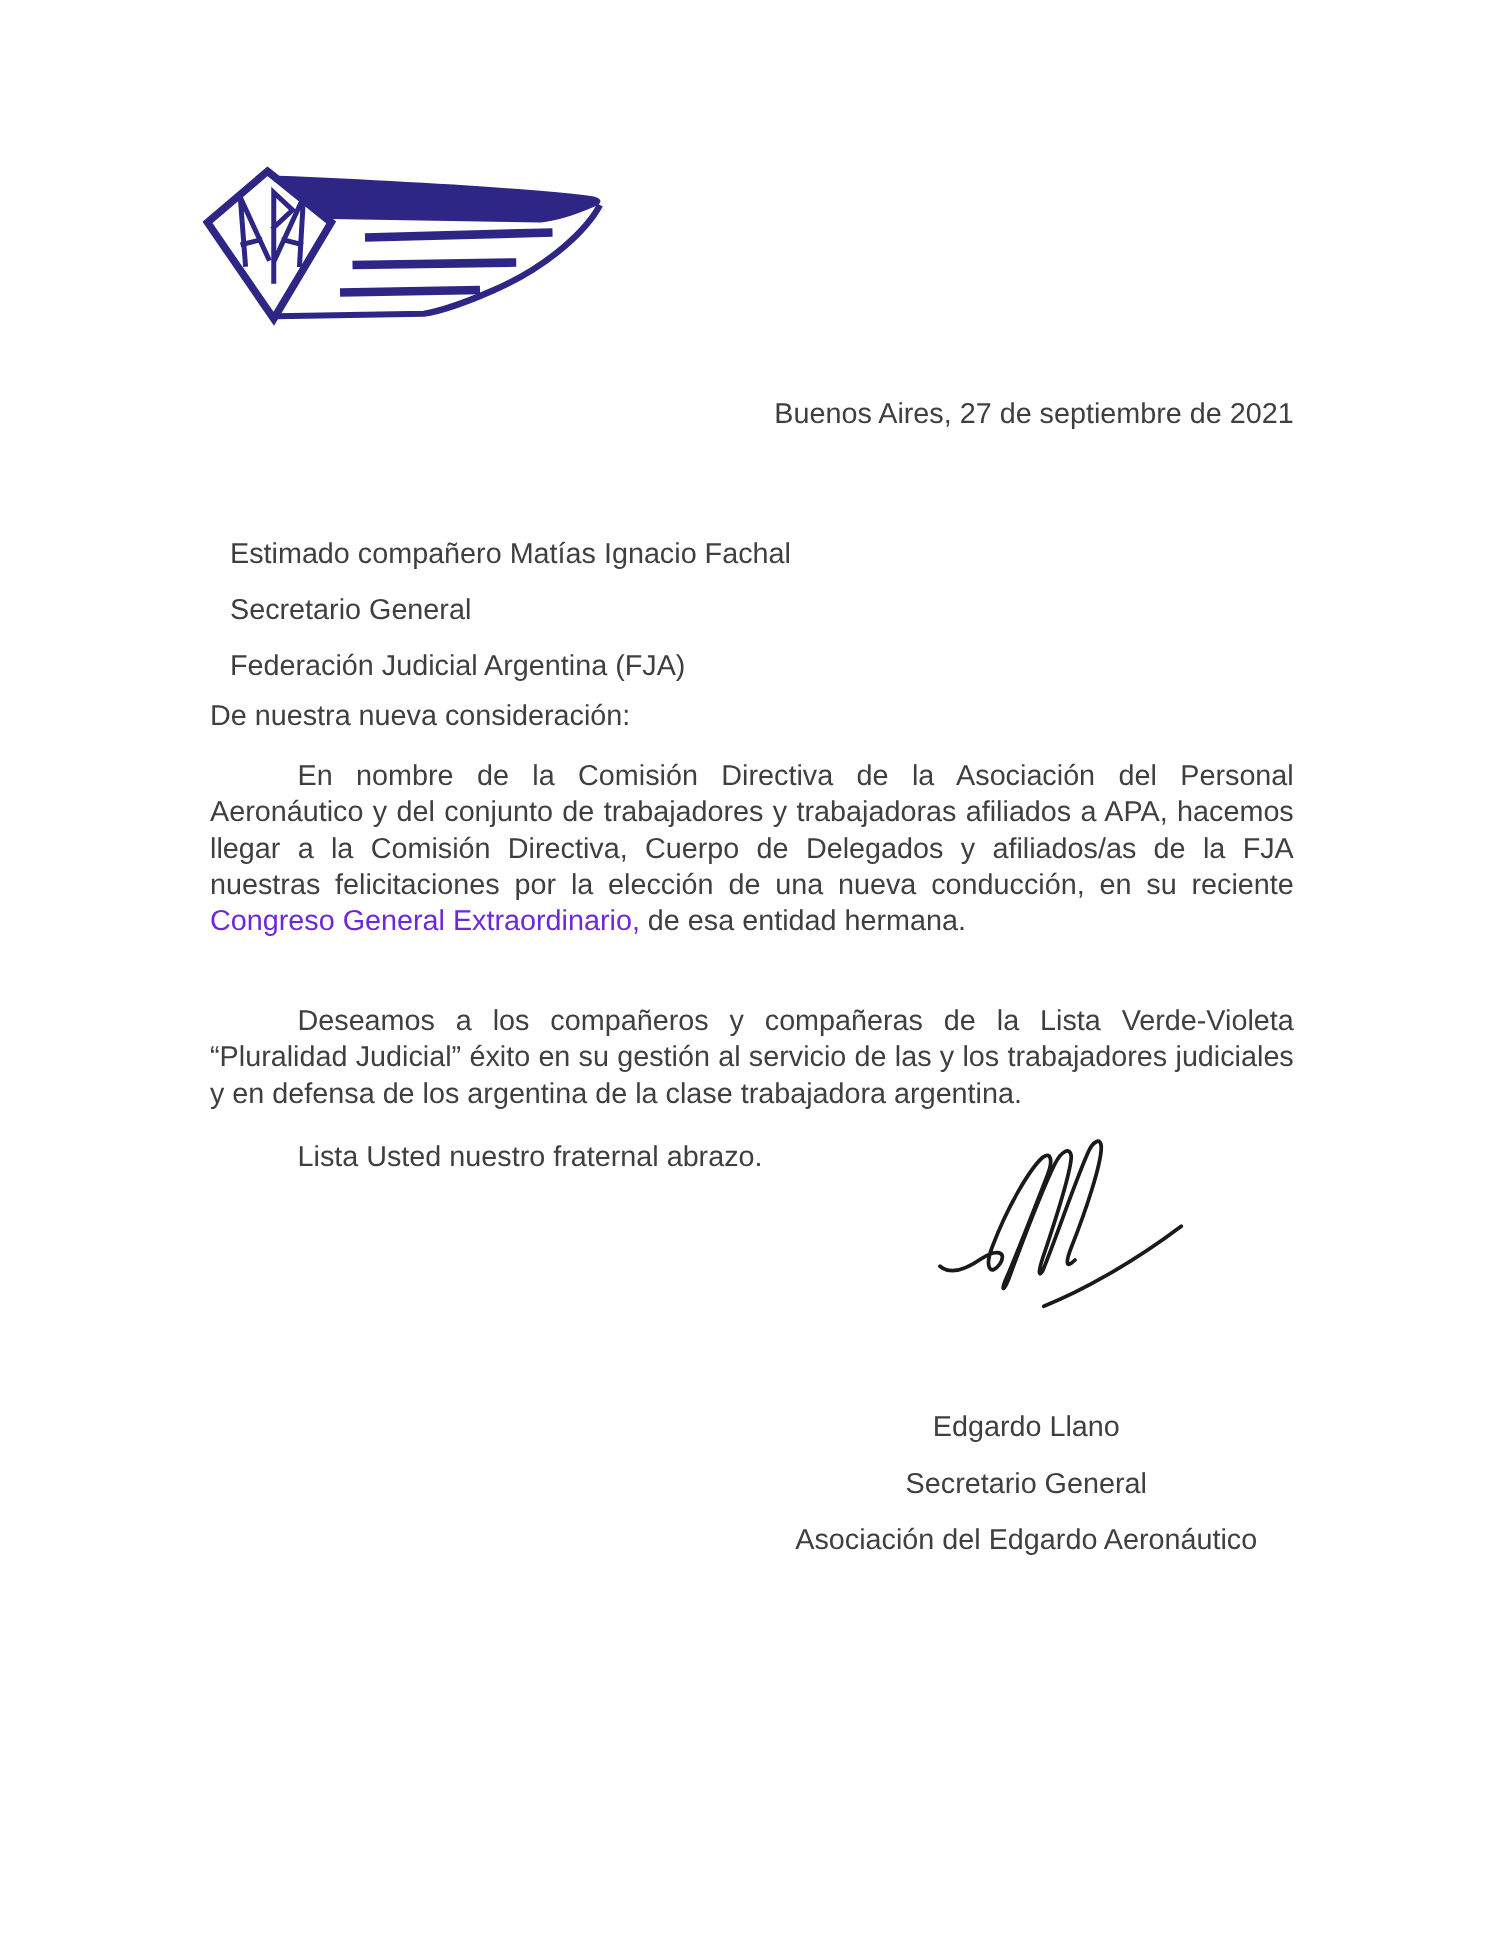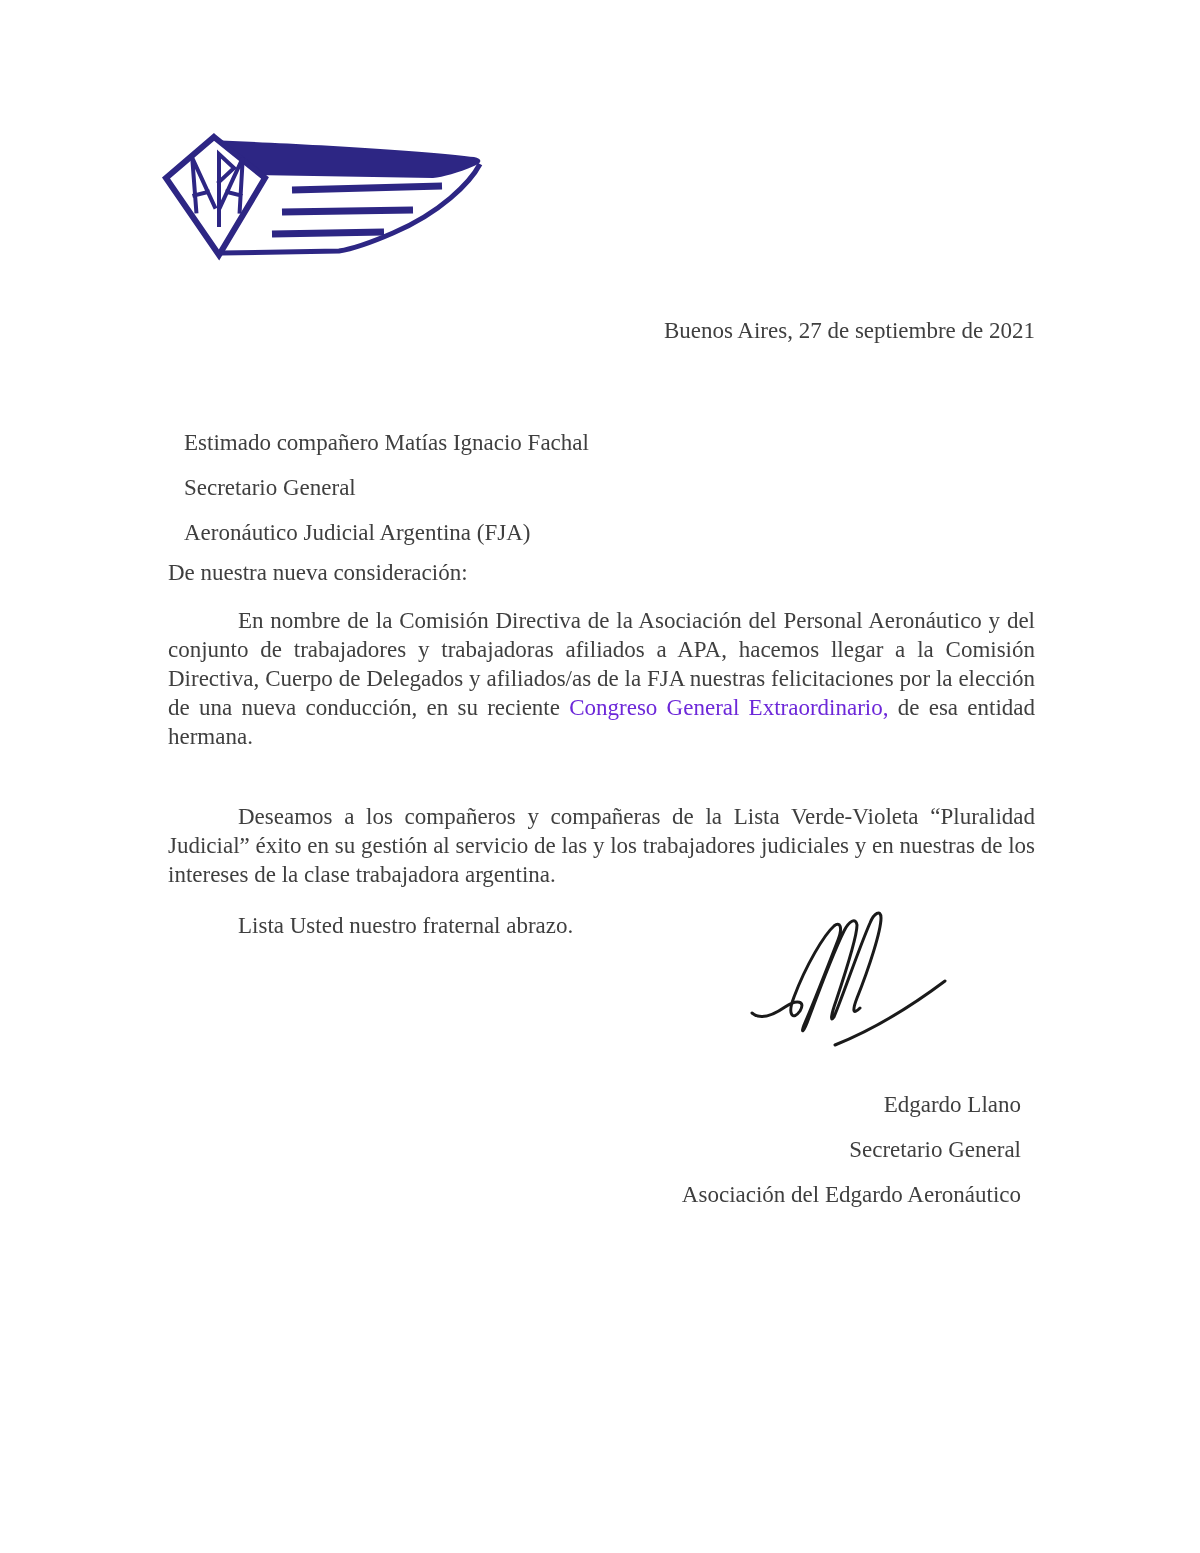--- a/index.html
+++ b/index.html
@@ -7,21 +7,21 @@
     margin: 0;
     padding: 0;
     background: #ffffff;
   }
   .page {
     position: relative;
     width: 1200px;
     height: 1553px;
     background: #ffffff;
     overflow: hidden;
-    font-family: Liberation Serif, serif;
+    font-family: Liberation Sans, sans-serif;
     font-size: 23px;
     line-height: 29px;
     color: #3f3f3f;
   }
   .logo-svg {
     position: absolute;
     left: 140px;
     top: 115px;
     width: 380px;
     height: 170px;
@@ -66,23 +66,23 @@
   .signature-svg {
     position: absolute;
     left: 740px;
     top: 893px;
     width: 220px;
     height: 165px;
   }
   .sign-block {
     position: absolute;
     left: 605px;
-    top: 1074px;
+    top: 1111px;
     width: 432px;
-    text-align: right;
+    text-align: center;
   }
   p { margin: 16px; }
 </style>
 </head>
 <body>
 
 <div class="page">
 
   <svg class="logo-svg" viewBox="0 0 380 170" aria-hidden="true">
     <g fill="#2d2684" stroke="none">
@@ -109,28 +109,28 @@
         <path d="M86,95 L96,42 L106,95 M89,79 L103,79"></path>
       </g>
     </g>
   </svg>
 
   <div class="date-line">Buenos Aires, 27 de septiembre de 2021</div>
 
   <div class="recipient">
     <p>Estimado compañero Matías Ignacio Fachal</p>
     <p>Secretario General</p>
-    <p>Aeronáutico Judicial Argentina (FJA)</p>
+    <p>Federación Judicial Argentina (FJA)</p>
   </div>
 
   <div class="salutation">De nuestra nueva consideración:</div>
 
   <p class="para p1"><span>En nombre de la Comisión Directiva de la Asociación del Personal Aeronáutico y del conjunto de trabajadores y trabajadoras afiliados a APA, hacemos llegar a la Comisión Directiva, Cuerpo de Delegados y afiliados/as de la FJA nuestras felicitaciones por la elección de una nueva conducción, en su reciente </span><span class="emphasis">Congreso General Extraordinario,</span><span> de esa entidad hermana.</span></p>
 
-  <p class="para p2">Deseamos a los compañeros y compañeras de la Lista Verde-Violeta “Pluralidad Judicial” éxito en su gestión al servicio de las y los trabajadores judiciales y en nuestras de los intereses de la clase trabajadora argentina.</p>
+  <p class="para p2">Deseamos a los compañeros y compañeras de la Lista Verde-Violeta “Pluralidad Judicial” éxito en su gestión al servicio de las y los trabajadores judiciales y en defensa de los argentina de la clase trabajadora argentina.</p>
 
   <div class="farewell">Lista Usted nuestro fraternal abrazo.</div>
 
   <svg class="signature-svg" viewBox="0 0 220 165" aria-hidden="true">
     <g stroke="#1a1a1a" stroke-width="3" fill="none" stroke-linecap="round" stroke-linejoin="round">
       <path d="M12,120 C20,127 32,123 45,114 C57,106 66,108 60,118 C53,128 47,122 54,104 C66,72 84,42 94,33 C100,28 103,34 98,47 C86,78 72,114 64,132 C61,140 63,140 67,130 C77,103 93,60 104,38 C109,28 116,24 117,32 C117,41 108,72 96,108 C91,122 90,130 94,124 C104,100 119,55 130,30 C134,20 141,16 141,25 C141,38 129,75 117,105 C112,118 113,122 120,115"></path>
       <path d="M95,152 C125,140 165,118 205,88"></path>
     </g>
   </svg>
 

